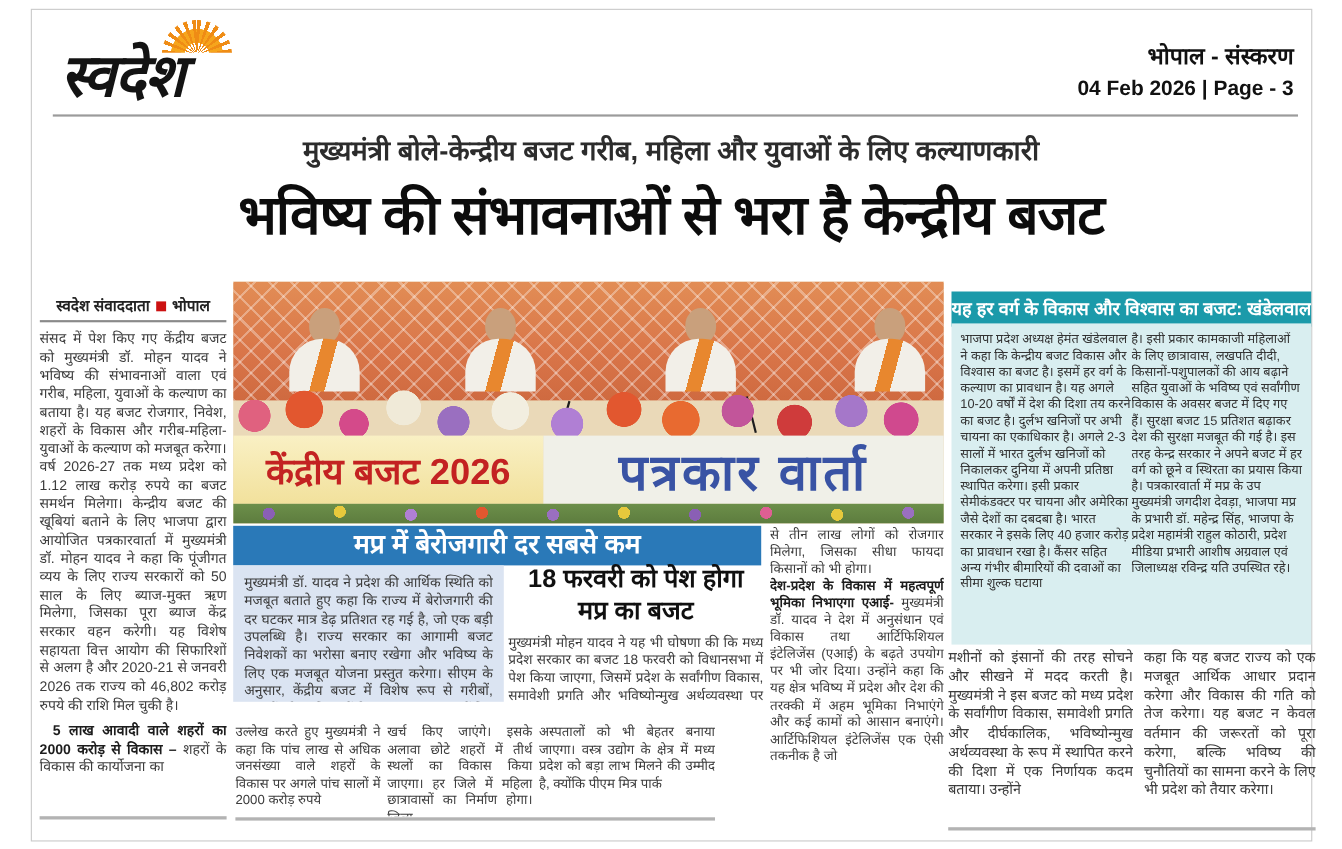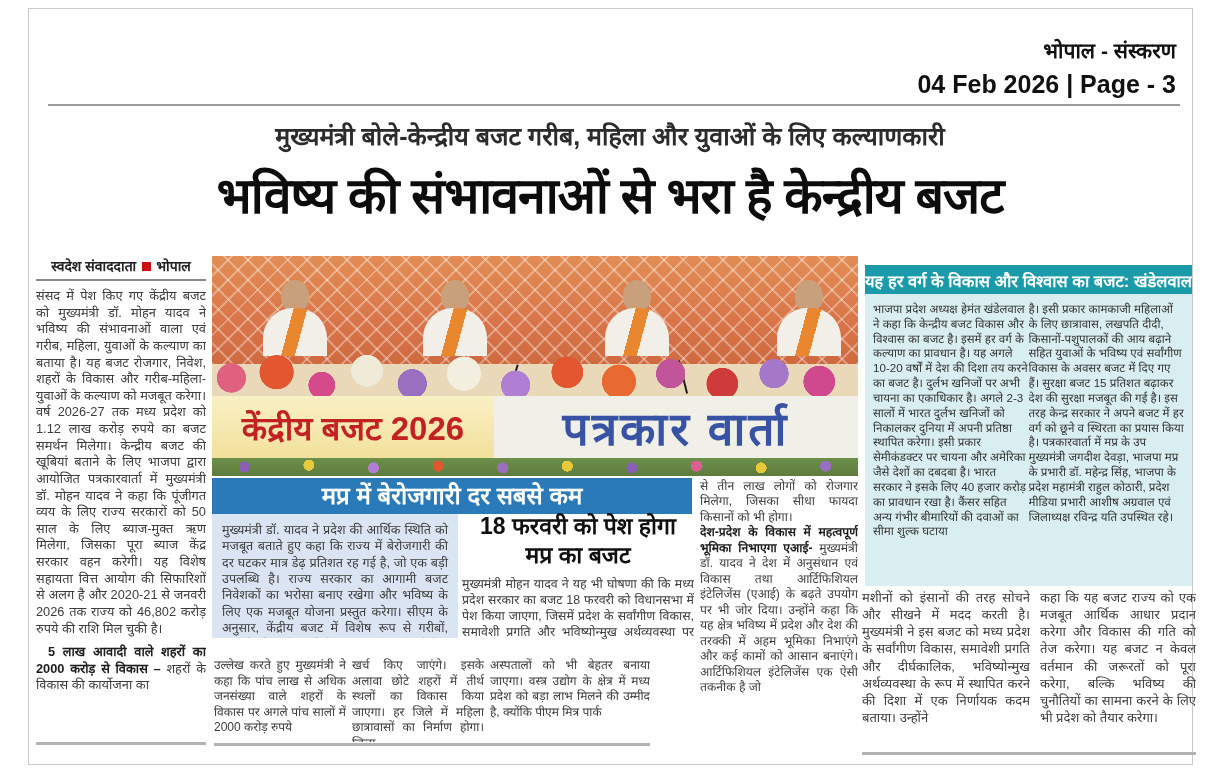--- a/index.html
+++ b/index.html
@@ -10,31 +10,31 @@
   
   .masthead{position:absolute;left:55px;top:26px;width:230px;height:78px;}
   .sun{position:absolute;left:92px;top:-8px;width:64px;height:30px;overflow:hidden;}
   .sun::before{content:"";display:block;width:64px;height:64px;border-radius:50%;
     background:repeating-conic-gradient(#ef8c15 0 7deg,rgba(255,255,255,0) 7deg 16deg),
                radial-gradient(circle,#ffffff 0 24%,#f6a51c 25% 52%,rgba(255,255,255,0) 53%);}
   .masthead-title{position:absolute;left:0;top:14px;font-size:54px;font-weight:900;font-style:italic;
     color:#131313;letter-spacing:-1px;line-height:1.1;white-space:nowrap;}
   .hdr-right{position:absolute;right:44px;top:36px;text-align:right;color:#111;}
   .edition{font-size:21px;font-weight:700;}
-  .datepage{font-size:25px;font-weight:700;margin-top:6px;}
+  .datepage{font-size:19px;font-weight:700;margin-top:6px;}
   .hdr-rule{position:absolute;left:48px;top:104px;width:1132px;height:2px;background:#9b9b9b;}
 
   
   .kicker{position:absolute;left:60px;top:118px;width:1100px;text-align:center;
     font-size:25px;font-weight:700;color:#2c2c2c;}
   .headline{position:absolute;left:40px;top:158px;width:1140px;text-align:center;
     font-size:50px;font-weight:900;color:#0c0c0c;line-height:1.55;letter-spacing:-1px;white-space:nowrap;}
 
   
-  .left-col{position:absolute;left:36px;top:256px;width:170px;height:482px;overflow:hidden;}
+  .left-col{position:absolute;left:36px;top:268px;width:170px;height:482px;overflow:hidden;}
   .byline{font-size:14px;font-weight:700;color:#222;text-align:center;
     border-bottom:2px solid #8a8a8a;padding-bottom:4px;}
   .sq{display:inline-block;width:9px;height:9px;background:#cc1111;margin:0 5px 0 6px;}
   .body-sm{font-size:12.8px;line-height:1.3;text-align:justify;color:#3c3c3c;}
   .left-col .body-sm{margin-top:7px;}
   .para2{margin-top:2px;text-indent:12px;}
   .para2 b{color:#1d1d1d;}
   .rule{position:absolute;height:3px;background:#b3b3b3;}
   .rule-left{left:36px;top:742px;width:170px;}
   .rule-mid{left:214px;top:743px;width:436px;}
@@ -116,20 +116,24 @@
   .rcol{position:absolute;top:589px;height:160px;overflow:hidden;}
   .rcol .body-sm{font-size:13px;line-height:1.32;}
   .rc1{left:862px;width:168px;} .rc2{left:1040px;width:156px;}
 </style>
 </head>
 <body>
 
 <div id="page">
   <div class="frame"></div>
 
+  <div class="masthead">
+    <div class="sun"></div>
+    <div class="masthead-title">स्वदेश</div>
+  </div>
   <div class="hdr-right">
     <div class="edition">भोपाल - संस्करण</div>
     <div class="datepage">04 Feb 2026 | Page -  3</div>
   </div>
   <div class="hdr-rule"></div>
 
   <div class="kicker">मुख्यमंत्री बोले-केन्द्रीय बजट गरीब, महिला और युवाओं के लिए कल्याणकारी</div>
   <div class="headline">भविष्य की संभावनाओं से भरा है केन्द्रीय बजट</div>
 
   <div class="left-col">

